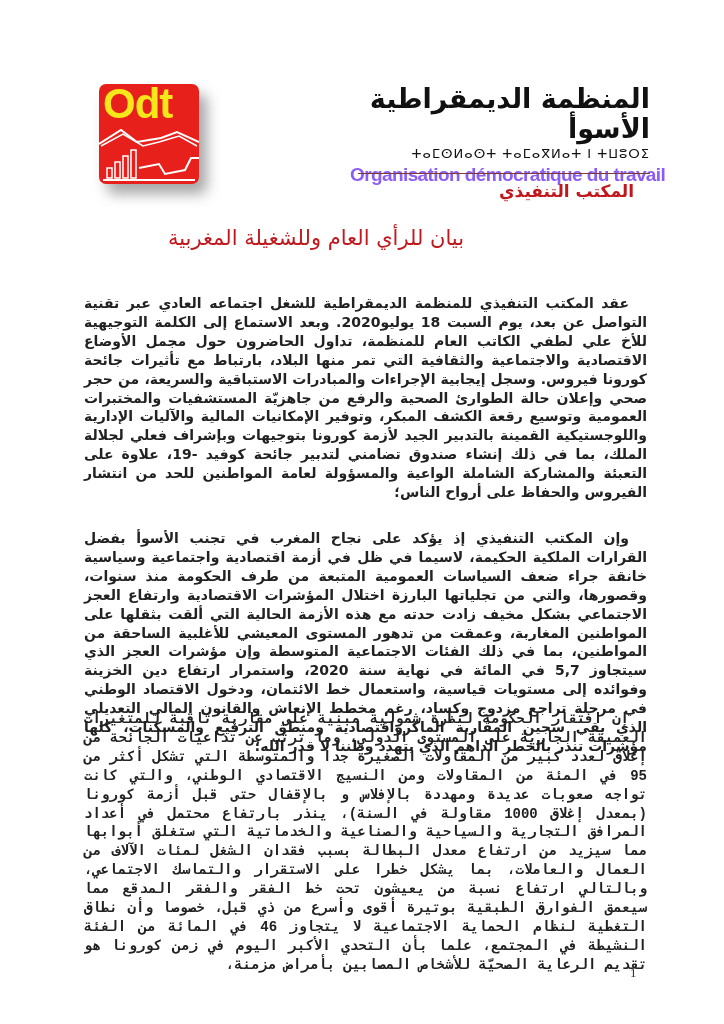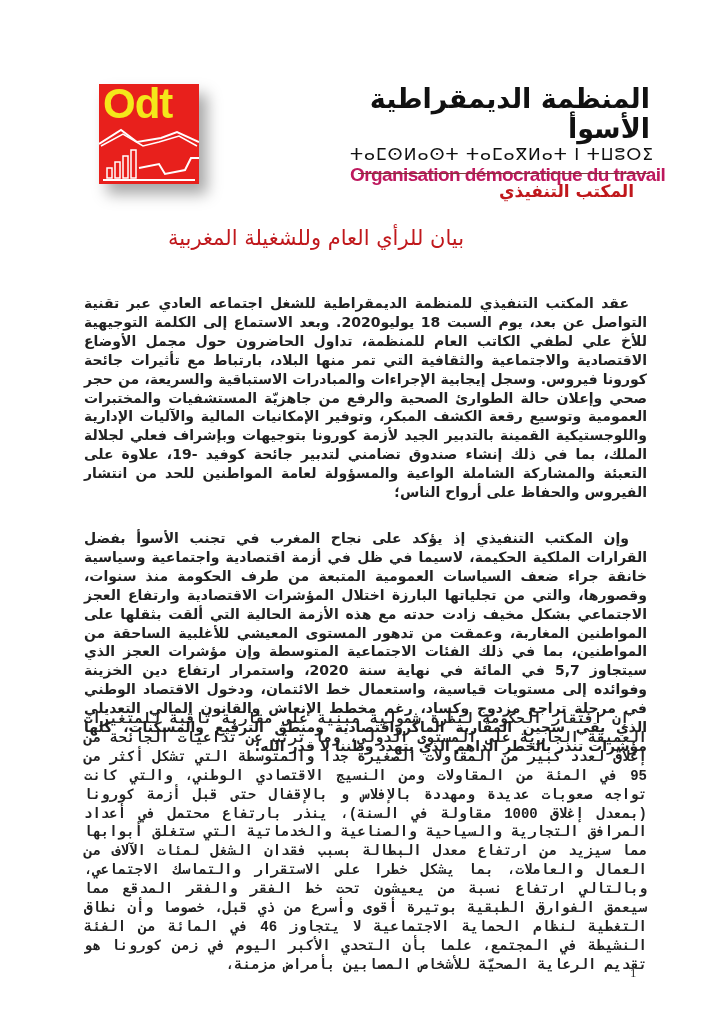--- a/index.html
+++ b/index.html
@@ -1,25 +1,25 @@
 <!DOCTYPE html>
 <html><head>
 <meta charset="utf-8">
 <style>
   html, body { margin: 0; padding: 0; background: #ffffff; }
   body { width: 724px; height: 1024px; position: relative; overflow: hidden; font-family: "DejaVu Sans", "Liberation Sans", sans-serif; color: #1a1a1a; }
 
-  .logo { position: absolute; left: 99px; top: 84px; width: 100px; height: 100px; background: #e8201c; box-shadow: 8px 10px 14px rgba(0,0,0,0.35); overflow: hidden; }
+  .logo { position: absolute; left: 99px; top: 84px; width: 100px; height: 100px; background: #e8201c; box-shadow: 8px 10px 14px rgba(0,0,0,0.35); overflow: hidden; border-radius: 7px; }
   .logo-text { position: absolute; left: 4px; top: -4px; font-family: "Liberation Sans", sans-serif; font-weight: bold; font-size: 42px; color: #f4e81a; letter-spacing: -1px; }
   .logo-art { position: absolute; left: 0; top: 44px; width: 100px; height: 56px; }
 
   .org-block { position: absolute; right: 74px; top: 84px; width: 300px; text-align: right; }
   .org-ar { font-family: "DejaVu Sans", sans-serif; font-weight: bold; font-size: 27px; line-height: 30px; color: #111; direction: rtl; }
-  .org-tif { font-family: "DejaVu Sans", sans-serif; font-size: 17px; line-height: 20px; color: #111; letter-spacing: 1px; direction: ltr; white-space: nowrap; }
-  .org-fr { font-family: "Liberation Sans", sans-serif; font-weight: bold; font-size: 19px; line-height: 22px; color: #be185d; letter-spacing: -0.6px; white-space: nowrap; }
+  .org-tif { font-family: "DejaVu Sans", sans-serif; font-size: 13px; line-height: 20px; color: #111; letter-spacing: 1px; direction: ltr; white-space: nowrap; }
+  .org-fr { font-family: "Liberation Sans", sans-serif; font-weight: bold; font-size: 19px; line-height: 22px; color: #8b5cf6; letter-spacing: -0.6px; white-space: nowrap; }
   .org-rule { position: absolute; right: 74px; top: 173px; width: 292px; height: 1px; background: #7a3a3a; }
 
   .office { position: absolute; right: 90px; top: 181px; font-family: "DejaVu Sans", sans-serif; font-weight: bold; font-size: 17px; color: #c0181c; direction: rtl; margin-left: 12px; }
   .title { position: absolute; left: 8px; right: 0; top: 226px; text-align: center; font-family: "DejaVu Sans", sans-serif; font-size: 21px; color: #c0181c; direction: rtl; padding-right: 100px; }
 
   .body-text { position: absolute; left: 84px; width: 563px; direction: rtl; text-align: justify; font-family: "DejaVu Sans", sans-serif; font-weight: bold; font-size: 14px; line-height: 18.9px; color: #222; }
   .p1 { top: 294px; }
   .p2 { top: 490px; margin-top: 39px; }
   .p3 { top: 710px; font-family: Liberation Mono, monospace; }
   .body-text p { margin: 0; text-indent: 18px; }

